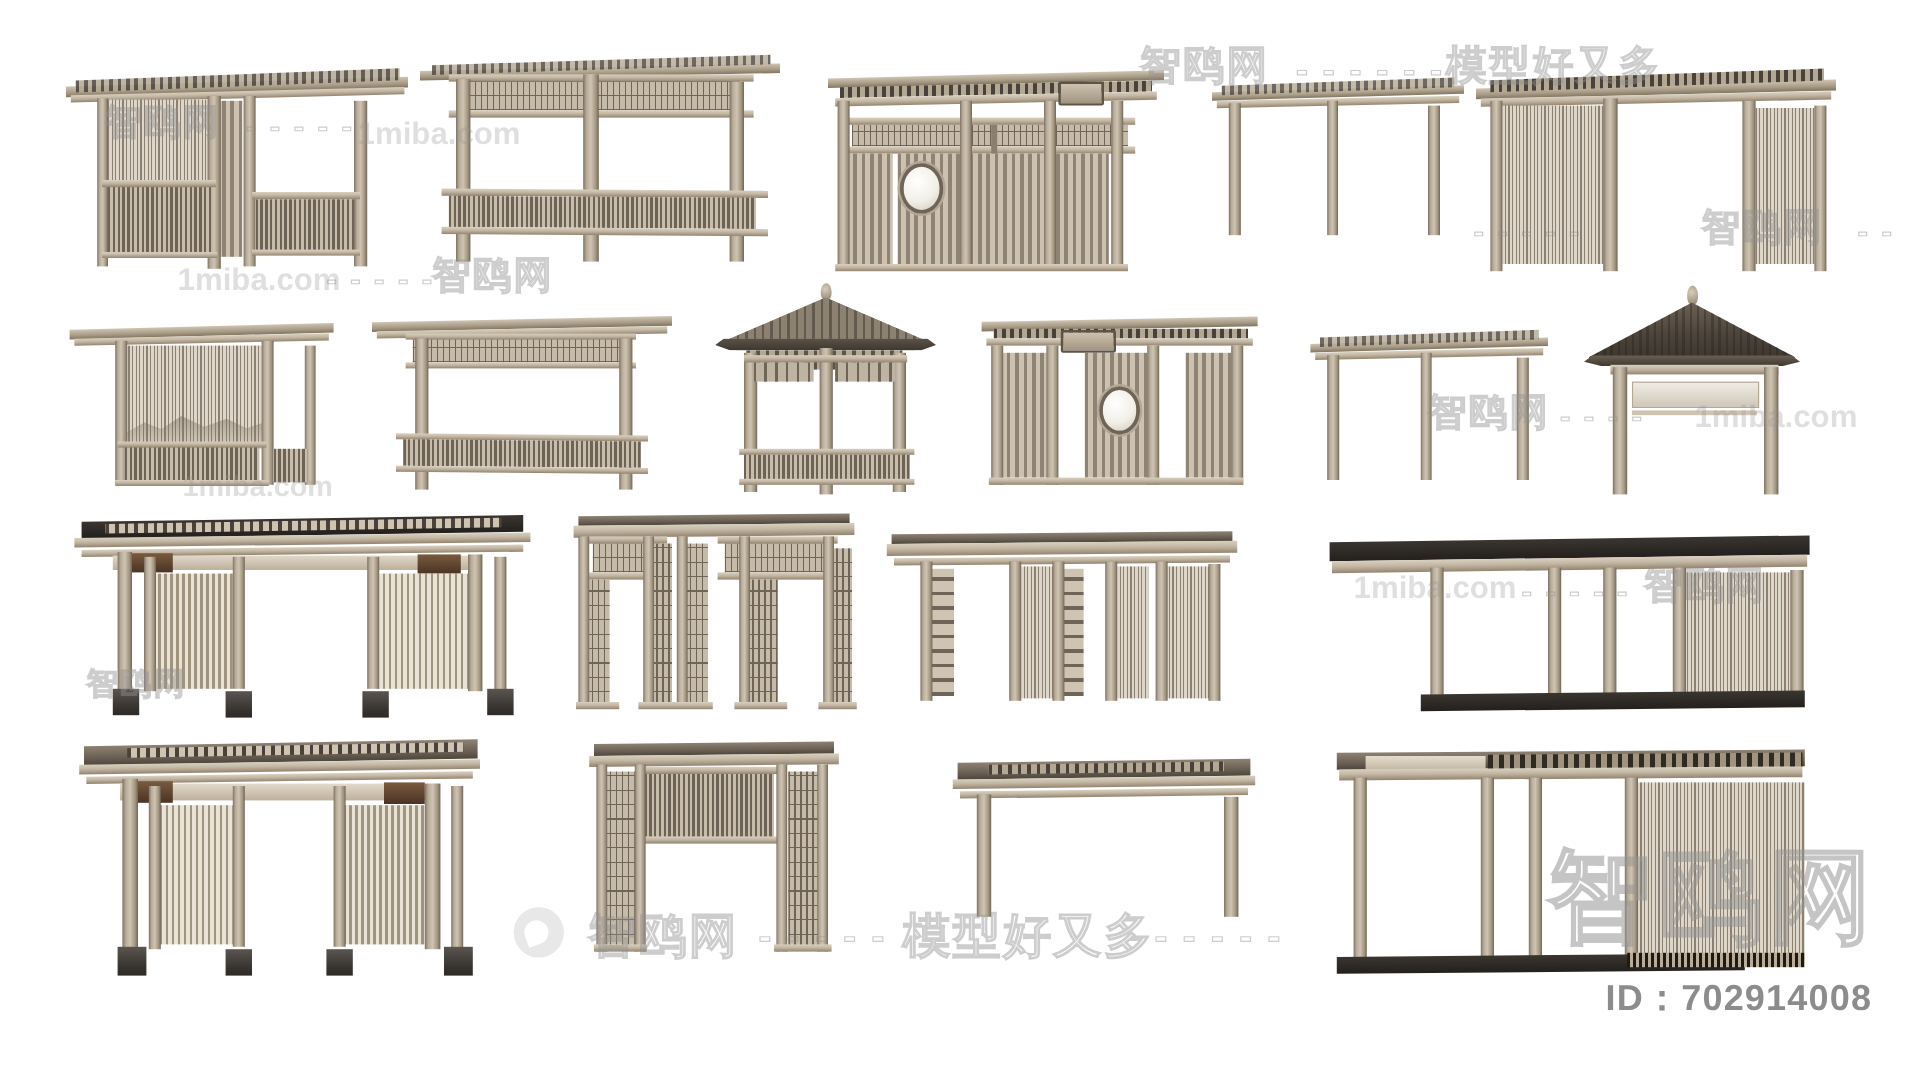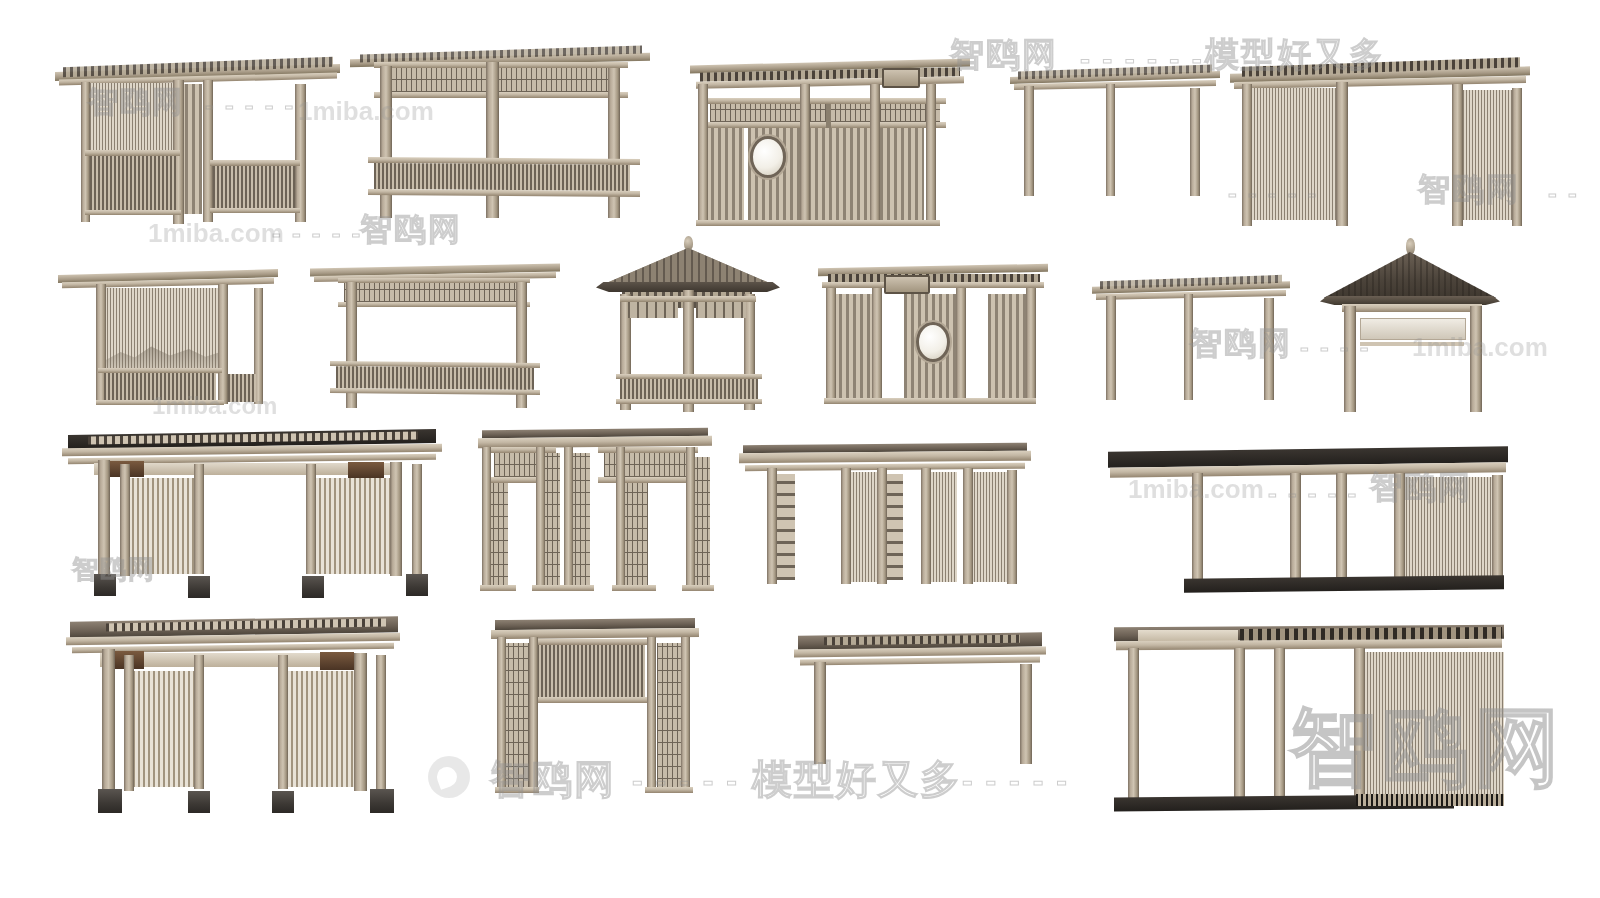--- a/index.html
+++ b/index.html
@@ -480,13 +480,14 @@
       <div class="wm-solid" style="left: 1128px; top: 474px; font-size: 26px;">1miba.com</div>
       <div class="wm-text" style="left: 1268px; top: 478px; font-size: 26px;">- - - - -</div>
       <div class="wm-text" style="left: 1370px; top: 466px; font-size: 32px;">智鸥网</div>
       <div class="wm-text" style="left: 72px; top: 552px; font-size: 26px;">智鸥网</div>
       <div class="wm-text" style="left: 490px; top: 752px; font-size: 40px;">智鸥网</div>
       <div class="wm-text" style="left: 632px; top: 762px; font-size: 32px;">- - - - -</div>
       <div class="wm-text" style="left: 752px; top: 752px; font-size: 40px;">模型好又多</div>
       <div class="wm-text" style="left: 962px; top: 762px; font-size: 32px;">- - - - -</div>
     </div>
 
+  <div class="idtag" id="idtag" style="left: 1338px; top: 812px;">ID：702914008</div>
 </div>
 
 </body></html>

